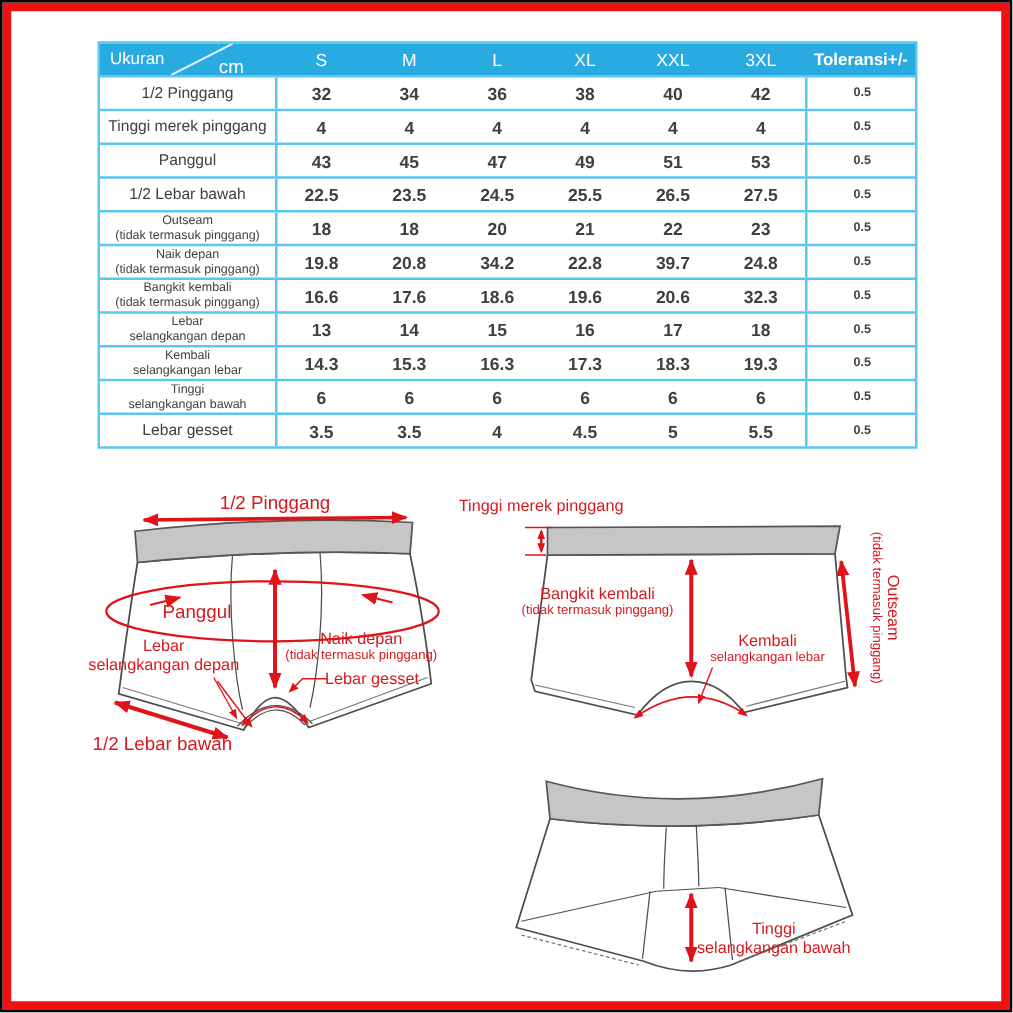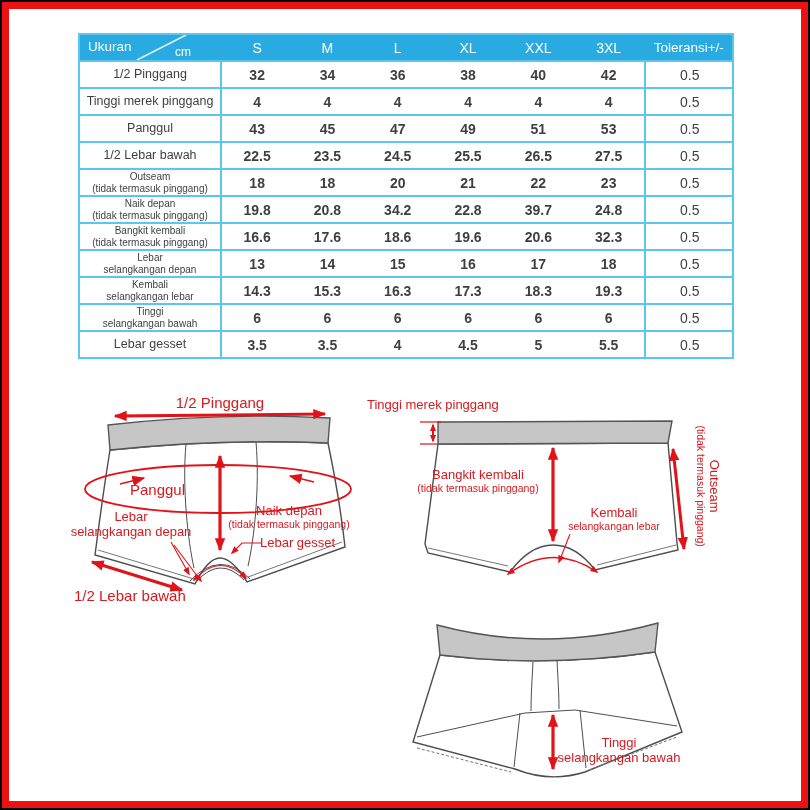--- a/index.html
+++ b/index.html
@@ -9,32 +9,32 @@
   .frame-red{position:absolute;inset:2px;border:7px solid var(--frame-red,#ee1111);pointer-events:none;z-index:49;}
 
   .page-title{position:absolute;left:88px;top:8px;width:680px;font-size:21px;font-weight:700;
     color:var(--title,#1e76bd);letter-spacing:.2px;white-space:nowrap;}
 
   
   .spec-table{position:absolute;left:78px;top:33px;width:656px;border:2px solid var(--grid,#5bc6f0);box-sizing:border-box;}
   .thead,.trow{display:grid;grid-template-columns:142px repeat(6,70.3px) 90px;}
   .thead{background:var(--header-bg,#29abe2);height:25px;color:#fff;}
   .thead .cell{display:flex;align-items:center;justify-content:center;font-size:14px;}
-  .thead .tol-head{font-size:13.5px;}
+  .thead .tol-head{font-size:13.5px;font-weight:bold;}
   .corner-cell{position:relative;height:25px;}
   .corner-word{position:absolute;left:8px;top:4px;font-size:13.5px;}
-  .corner-unit{position:absolute;left:95px;top:10px;font-size:12px;}
+  .corner-unit{position:absolute;left:95px;top:10px;font-size:15px;}
   .corner-cell svg{position:absolute;left:0;top:0;}
   .trow{height:25px;border-top:2px solid var(--grid,#5bc6f0);}
   .cell{display:flex;align-items:center;justify-content:center;box-sizing:border-box;}
   .label-cell{flex-direction:column;border-right:2px solid var(--grid,#5bc6f0);color:var(--text,#3f3f3f);}
   .label-cell div{font-size:12.5px;line-height:1.1;text-align:center;}
   .trow.two .label-cell div{font-size:10px;line-height:1.12;}
   .val-cell{font-size:14px;font-weight:700;color:var(--text,#3f3f3f);}
-  .tol-cell{font-size:14px;font-weight:400;color:var(--text,#3f3f3f);border-left:2px solid var(--grid,#5bc6f0);}
+  .tol-cell{font-size:10px;font-weight:700;color:var(--text,#3f3f3f);border-left:2px solid var(--grid,#5bc6f0);}
 
   
   .dlabel{position:absolute;color:var(--red,#cf1d23);text-align:center;line-height:1.12;z-index:5;}
   .dlabel .l-big{font-size:15px;}
   .dlabel .l-mid{font-size:13px;}
   .dlabel .l-sm{font-size:10.5px;}
   .dlabel.rot{transform:rotate(90deg);}
   #diagram-svg{position:absolute;left:60px;top:392px;z-index:4;}
 </style>
 </head>

